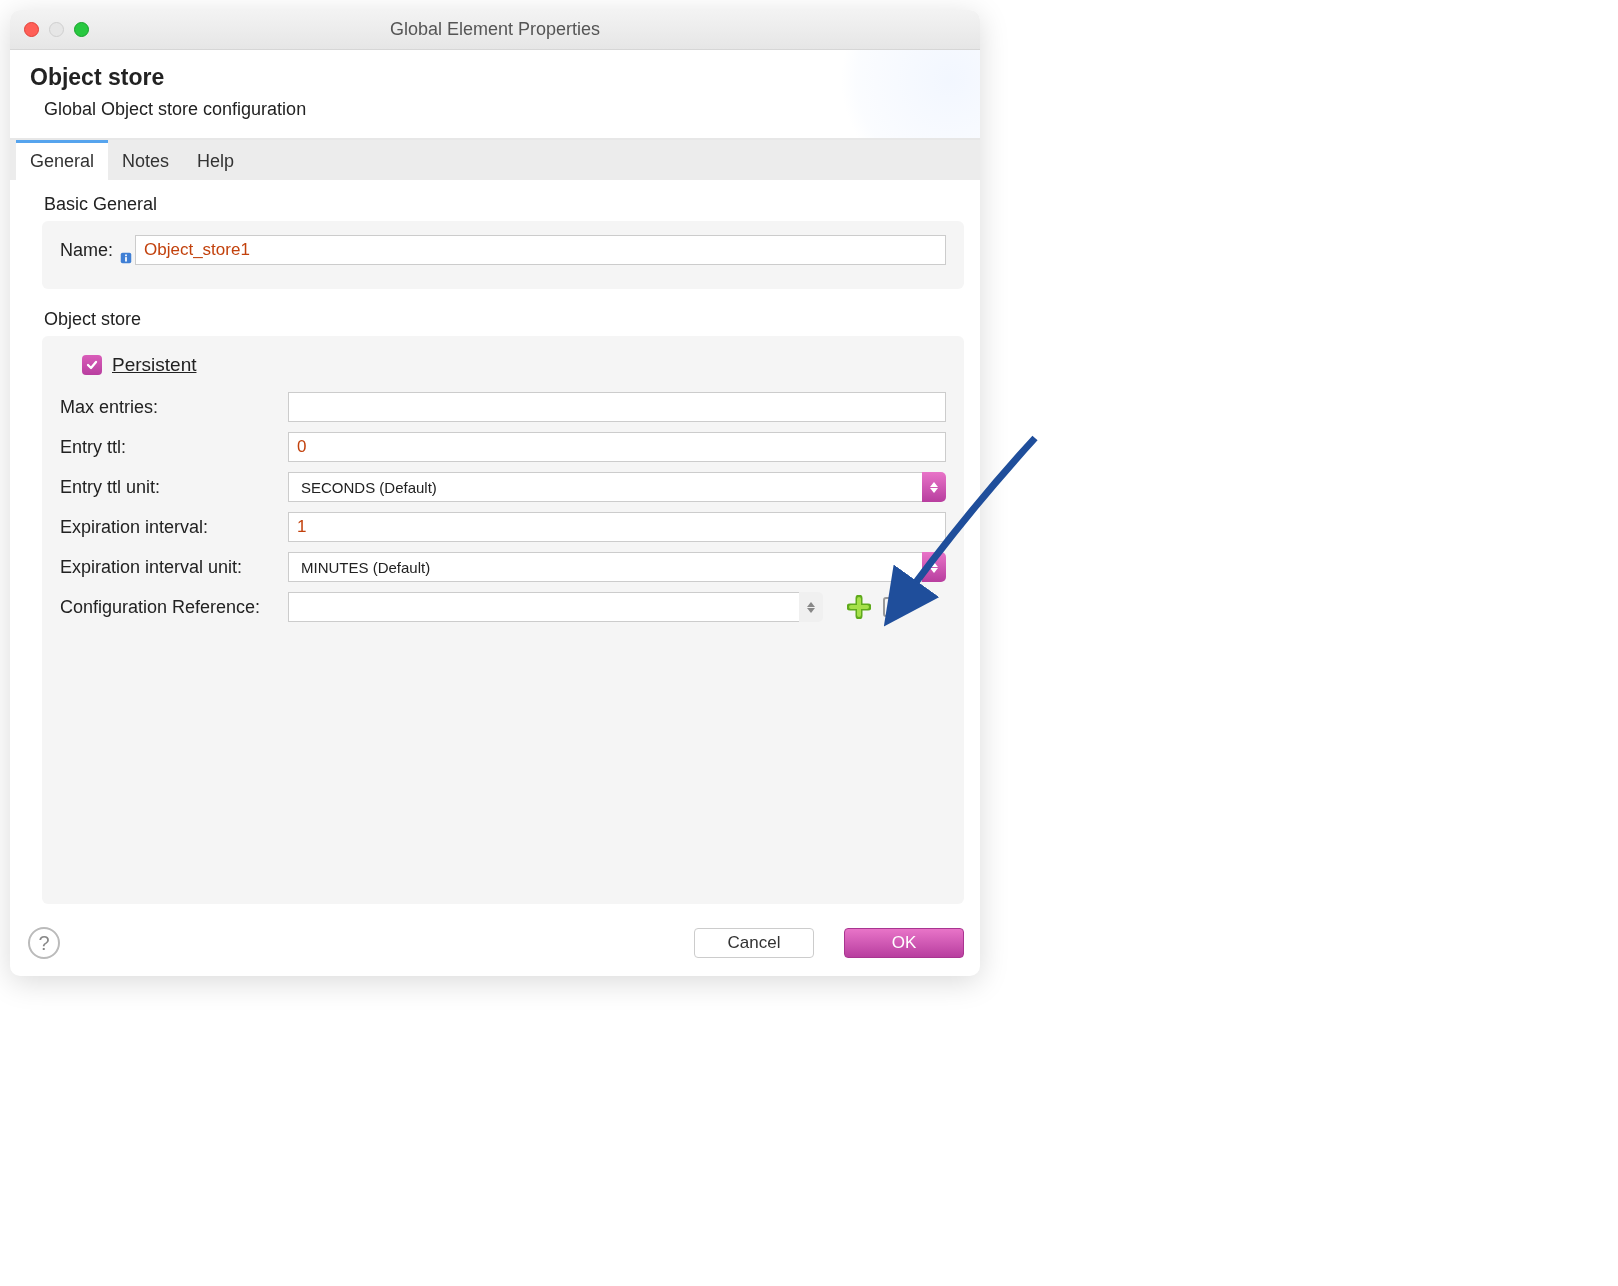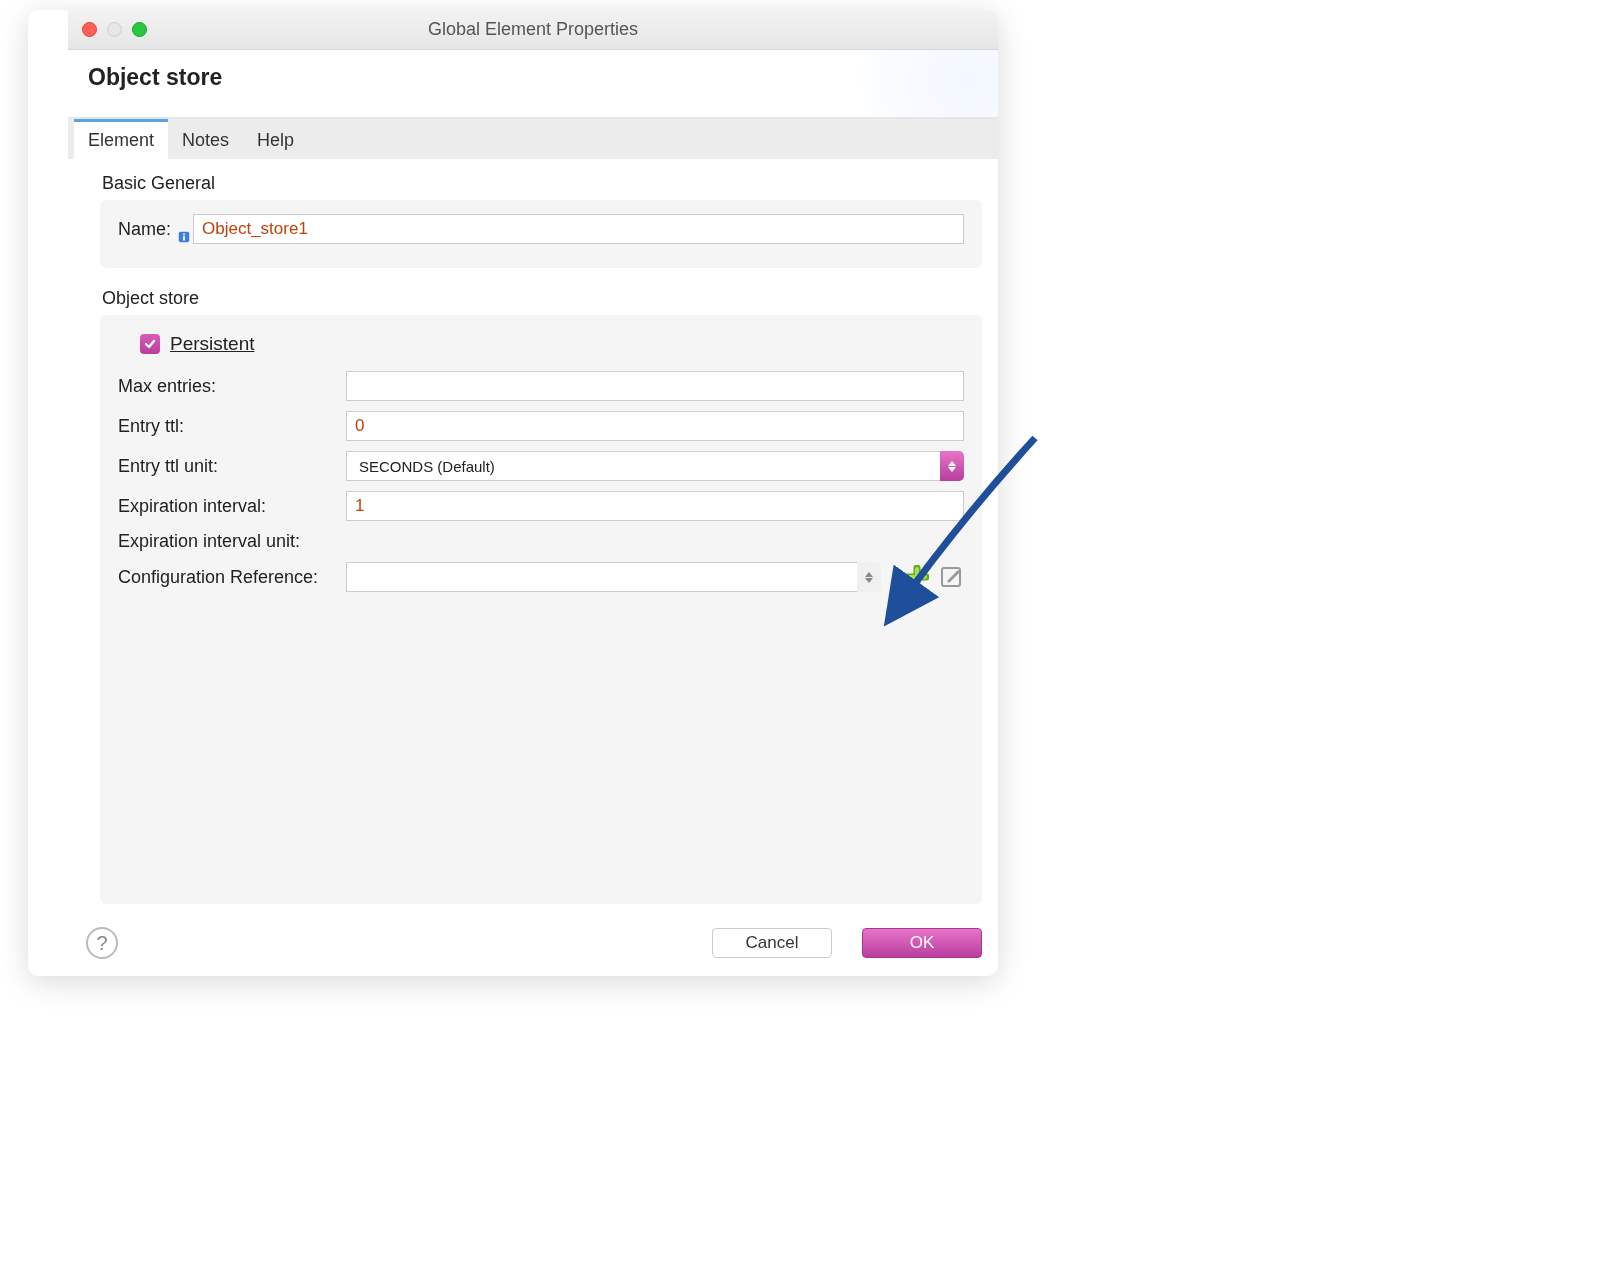--- a/index.html
+++ b/index.html
@@ -14,24 +14,23 @@
     }
     .window {
       width: 970px;
       height: 966px;
       background: #fff;
       border-radius: 10px;
       box-shadow: 0 6px 30px rgba(0,0,0,0.15);
       overflow: hidden;
       position: absolute;
       top: 10px;
-      left: 28px;
+      left: 10px;
       display: flex;
       flex-direction: column;
-      padding-left: 40px;
     }
     .titlebar {
       height: 40px;
       background: linear-gradient(#f3f3f3, #e6e6e6);
       border-bottom: 1px solid #d6d6d6;
       display: flex;
       align-items: center;
       position: relative;
     }
     .traffic-lights {
@@ -261,24 +260,25 @@
     <div class="traffic-lights">
       <div class="dot red"></div>
       <div class="dot gray"></div>
       <div class="dot green"></div>
     </div>
     <div class="title">Global Element Properties</div>
   </div>
 
   <div class="header">
     <h1>Object store</h1>
+    <p>Global Object store configuration</p>
   </div>
 
   <div class="tabs">
-    <div class="tab active">Element</div>
+    <div class="tab active">General</div>
     <div class="tab">Notes</div>
     <div class="tab">Help</div>
   </div>
 
   <div class="content">
     <div class="section-label">Basic General</div>
     <div class="group">
       <div class="row name-row">
         <span class="label">Name:</span>
         <svg class="info-icon" viewBox="0 0 16 16">
@@ -323,20 +323,27 @@
         </div>
       </div>
 
       <div class="row">
         <span class="label">Expiration interval:</span>
         <input type="text" value="1" style="">
       </div>
 
       <div class="row">
         <span class="label">Expiration interval unit:</span>
+        <div class="select-wrap">
+          <div class="select-body">MINUTES (Default)</div>
+          <div class="select-arrows">
+              <div class="up"></div>
+              <div class="down"></div>
+            </div>
+        </div>
       </div>
 
       <div class="row config-row">
         <span class="label">Configuration Reference:</span>
         <div class="select-wrap">
           <div class="select-body"></div>
           <div class="select-arrows light">
               <div class="up"></div>
               <div class="down"></div>
             </div>

